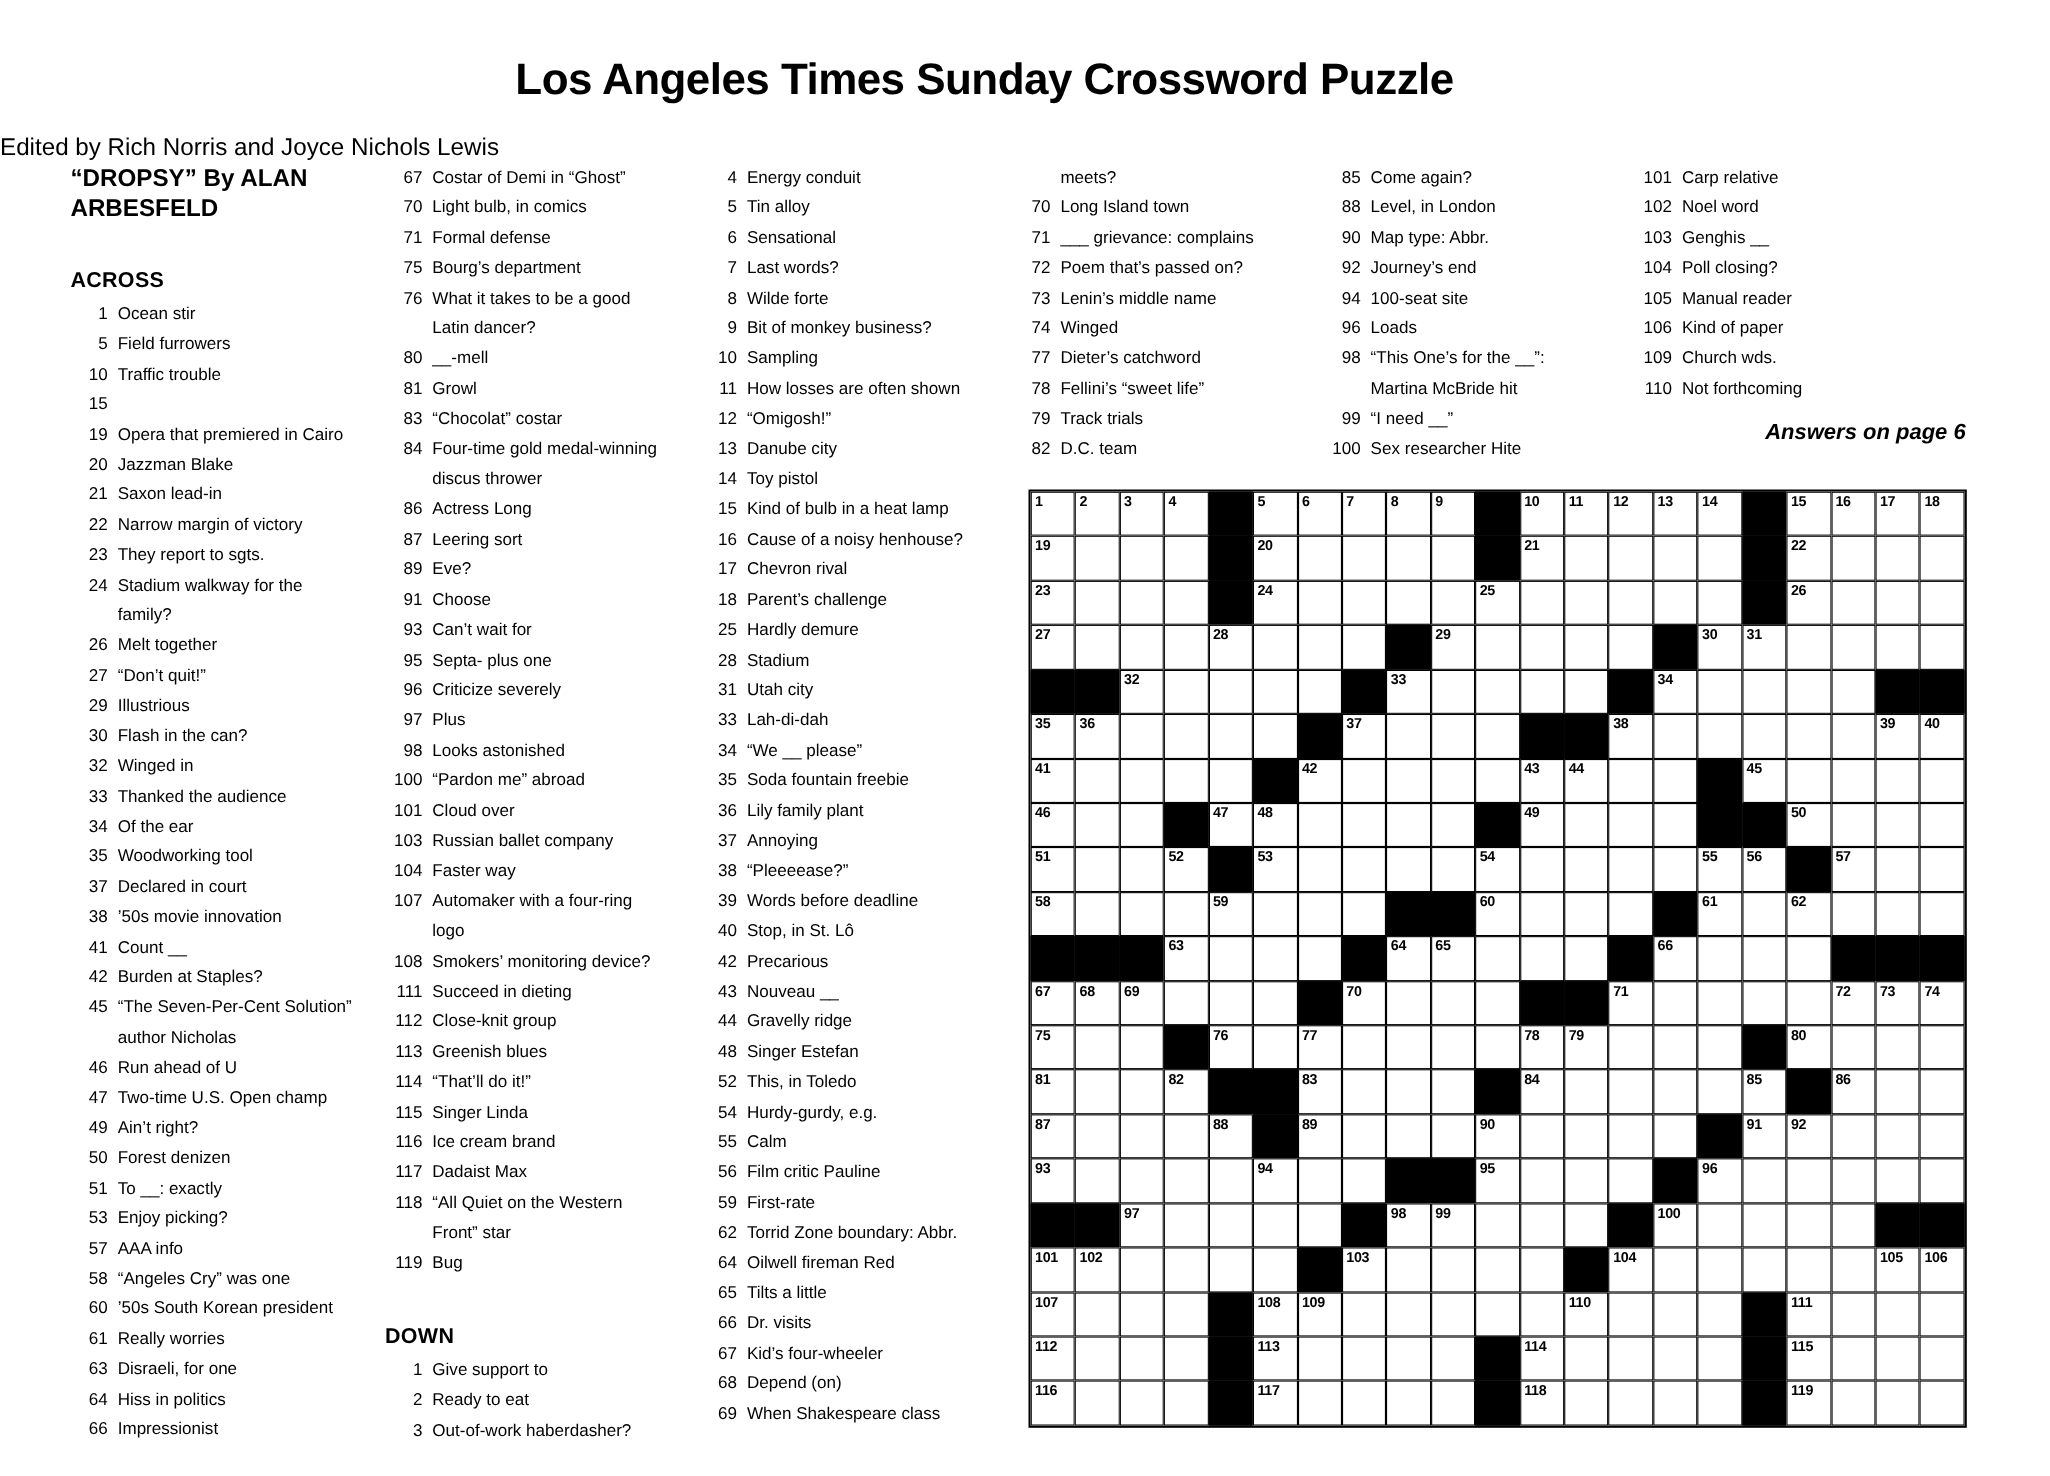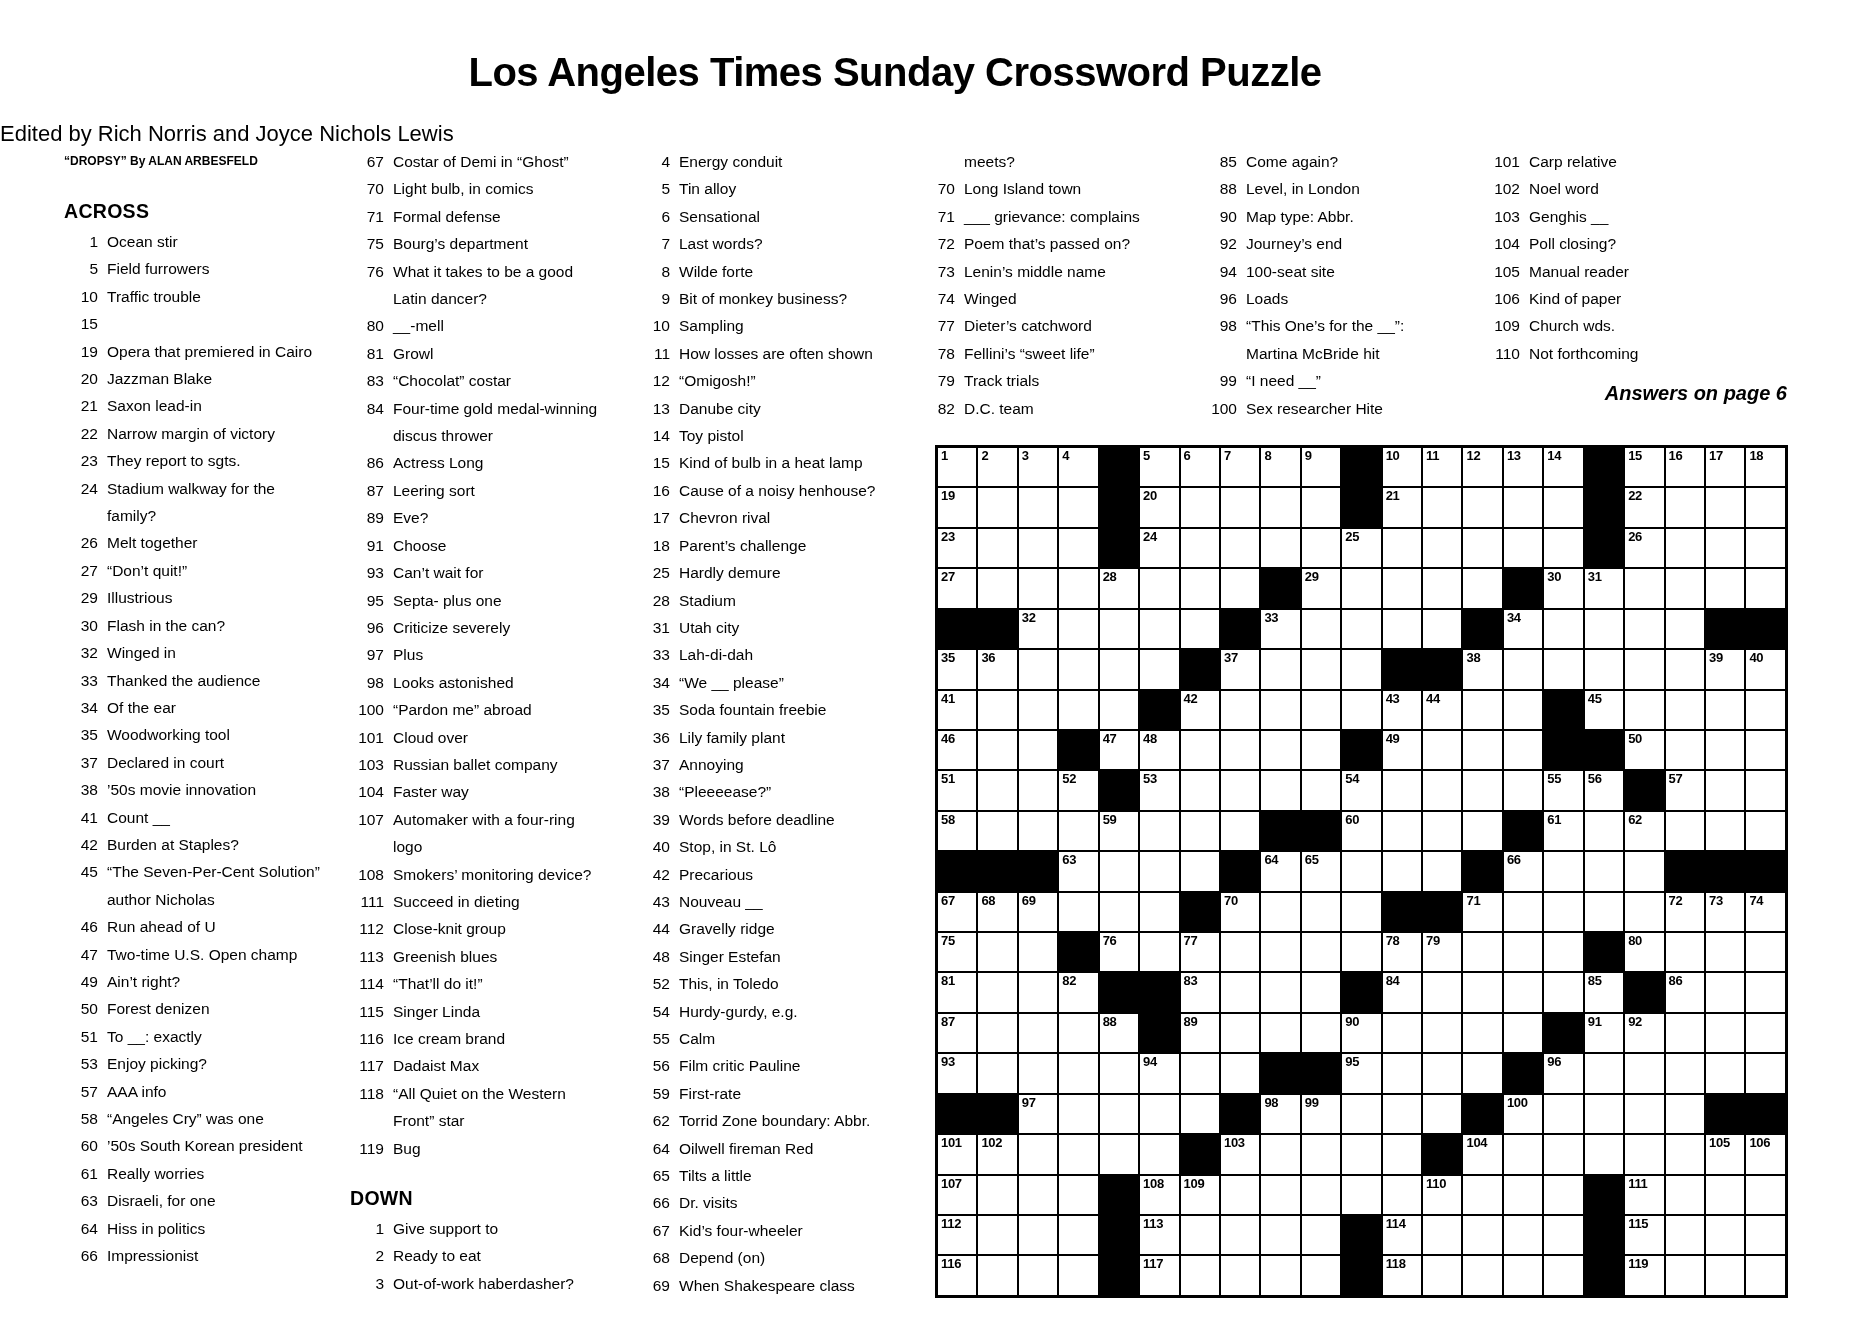--- a/index.html
+++ b/index.html
@@ -16,22 +16,22 @@
     font-size:22px;
     margin-top:20px;
   }
   .clue-col { position:absolute; top:148px; }
   #col1 { left:64px;  width:292px; }
   #col2 { left:350px; width:292px; }
   #col3 { left:636px; width:286px; }
   #col4 { left:921px; width:282px; }
   #col5 { left:1203px; width:282px; }
   #col6 { left:1486px; width:302px; }
-  .byline { font-weight:700; font-size:12px; line-height:27px; }
-  .section { font-weight:700; font-size:19.5px; line-height:27px; margin:23px 0 3px 0; letter-spacing:0.3px; }
+  .byline { font-weight:700; font-size:22px; line-height:27px; }
+  .section { font-weight:700; font-size:19.5px; line-height:27px; margin:40px 0 3px 0; letter-spacing:0.3px; }
   .clue { display:flex; font-size:15.5px; line-height:27.4px; }
   .cnum { flex:none; width:34px; text-align:right; margin-right:9px; }
   .ctext { white-space:pre-line; }
   .grid {
     position:absolute; left:935px; top:445px;
     display:grid; grid-template-columns:repeat(21,40.43px); grid-auto-rows:40.43px;
     border:2px solid #000; background:#fff;
   }
   .gcell { position:relative; border:1px solid #000; box-sizing:border-box; background:#fff; }
   .gcell.blk { background:#000; }

